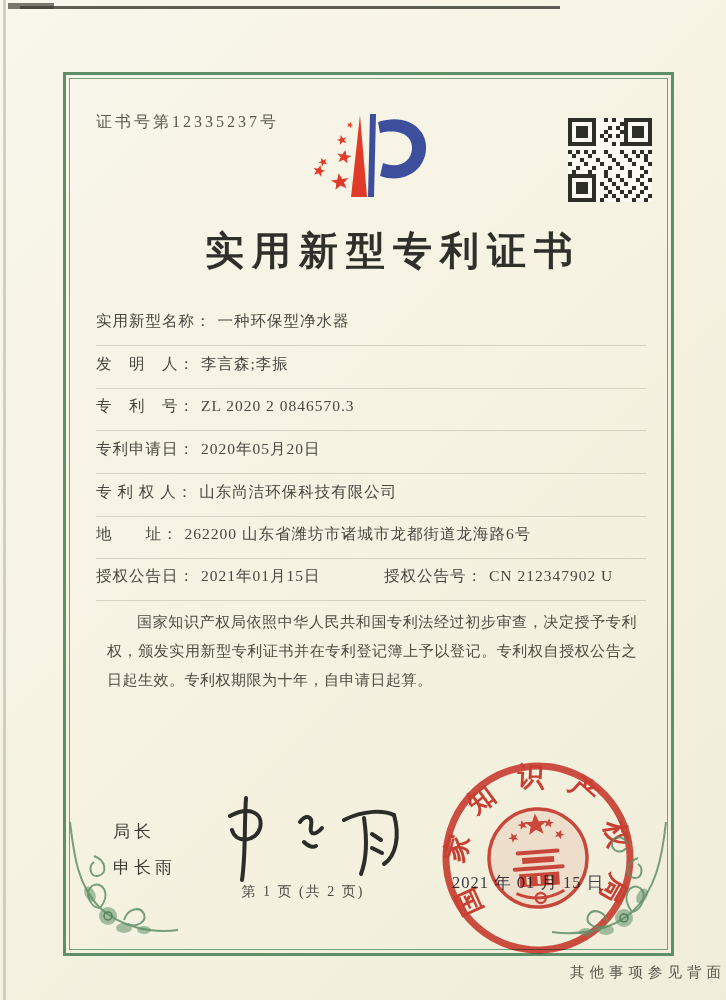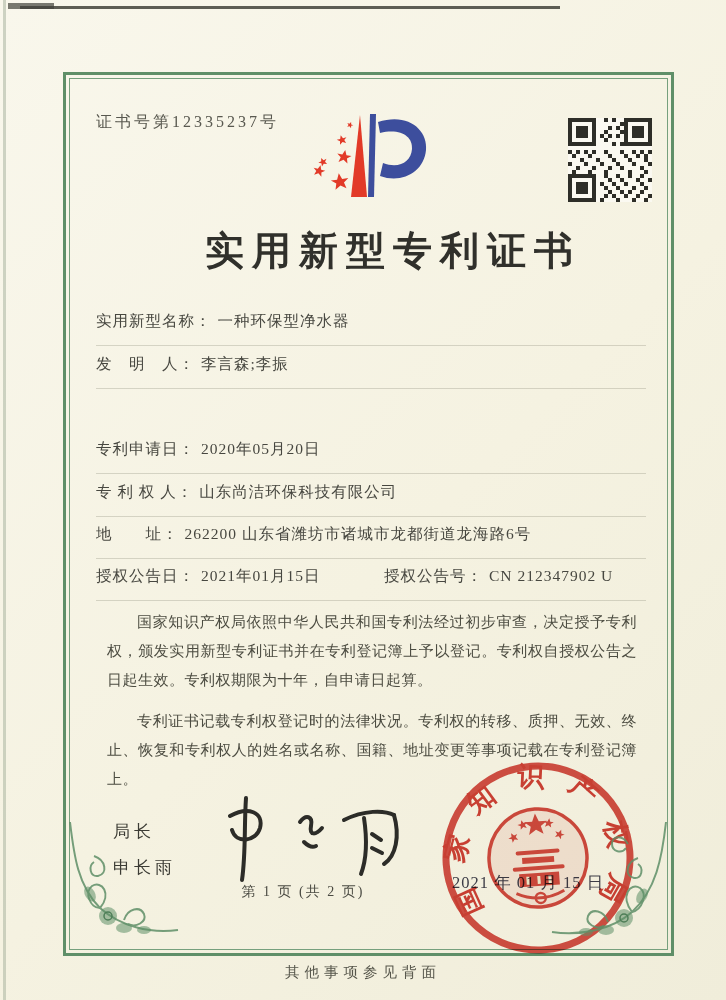--- a/index.html
+++ b/index.html
@@ -34,21 +34,21 @@
   
   .director-title{position:absolute;left:113px;top:820px;font-size:17px;letter-spacing:4px;color:#3c3c35;}
   .director-name{position:absolute;left:113px;top:856px;font-size:17px;letter-spacing:4px;color:#3c3c35;}
   .signature{position:absolute;left:212px;top:788px;width:200px;height:100px;}
   .seal{position:absolute;left:438px;top:758px;width:200px;height:200px;z-index:2;
     mix-blend-mode:multiply;opacity:.93;transform:rotate(-4deg);}
   .seal-date{position:absolute;left:452px;top:872px;font-size:16.5px;color:#3c3c46;
     letter-spacing:1px;z-index:1;}
   .page-no{position:absolute;left:63px;top:883px;width:480px;text-align:center;
     font-size:14px;letter-spacing:2px;color:#4a4a42;}
-  .back-note{position:absolute;left:0;top:963px;width:726px;text-align:center;
+  .back-note{position:absolute;left:0;top:963px;width:726px;text-align:right;
     font-size:14.5px;letter-spacing:5px;color:#56564b;}
 </style>
 </head>
 <body>
 
 <div class="page">
 
   <div class="scan-top"></div>
   <div class="scan-top2"></div>
   <div class="scan-left"></div>
@@ -144,39 +144,41 @@
   </svg>
 
   <div class="title">实用新型专利证书</div>
 
   <div class="field-row" style="top:354px;">
     <span>发　明　人：</span><span class="val">李言森;李振</span>
   </div>
   <div class="field-row" style="top:311px;">
     <span>实用新型名称：</span><span class="val">一种环保型净水器</span>
   </div>
+  <div class="field-row" style="top:396px;">
+    <span>专　利　号：</span><span class="val">ZL 2020 2 0846570.3</span>
+  </div>
   <div class="field-row" style="top:439px;">
     <span>专利申请日：</span><span class="val">2020年05月20日</span>
   </div>
   <div class="field-row" style="top:482px;">
     <span>专 利 权 人：</span><span class="val">山东尚洁环保科技有限公司</span>
   </div>
   <div class="field-row" style="top:524px;">
     <span>地　　址：</span><span class="val">262200 山东省潍坊市诸城市龙都街道龙海路6号</span>
   </div>
   <div class="field-row" style="top:566px;">
     <span>授权公告日：</span><span class="val">2021年01月15日</span>
     <span class="grant-right">
       <span>授权公告号：</span><span class="val">CN 212347902 U</span>
     </span>
   </div>
 
   <div class="body-text">
     <p>国家知识产权局依照中华人民共和国专利法经过初步审查，决定授予专利权，颁发实用新型专利证书并在专利登记簿上予以登记。专利权自授权公告之日起生效。专利权期限为十年，自申请日起算。</p>
-    <p>专利证书记载专利权登记时的法律状况。专利权的转移、质押、无效、终止、恢复和专利权人的姓名或名称、国籍、地址变更等事项记载在专利登记簿上。</p>
   </div>
 
   <div class="director-title">局长</div>
   <div class="director-name">申长雨</div>
 
   <svg class="signature" viewBox="0 0 200 100">
     <g stroke="#2c2c28" stroke-width="4" fill="none" stroke-linecap="round" stroke-linejoin="round">
       <path d="M34,10 C32,38 34,64 30,92"></path>
       <path d="M18,28 C36,18 52,24 48,40 C44,54 24,56 20,42"></path>
       <path d="M88,34 C94,26 101,28 99,38 C97,48 104,47 110,40"></path>

